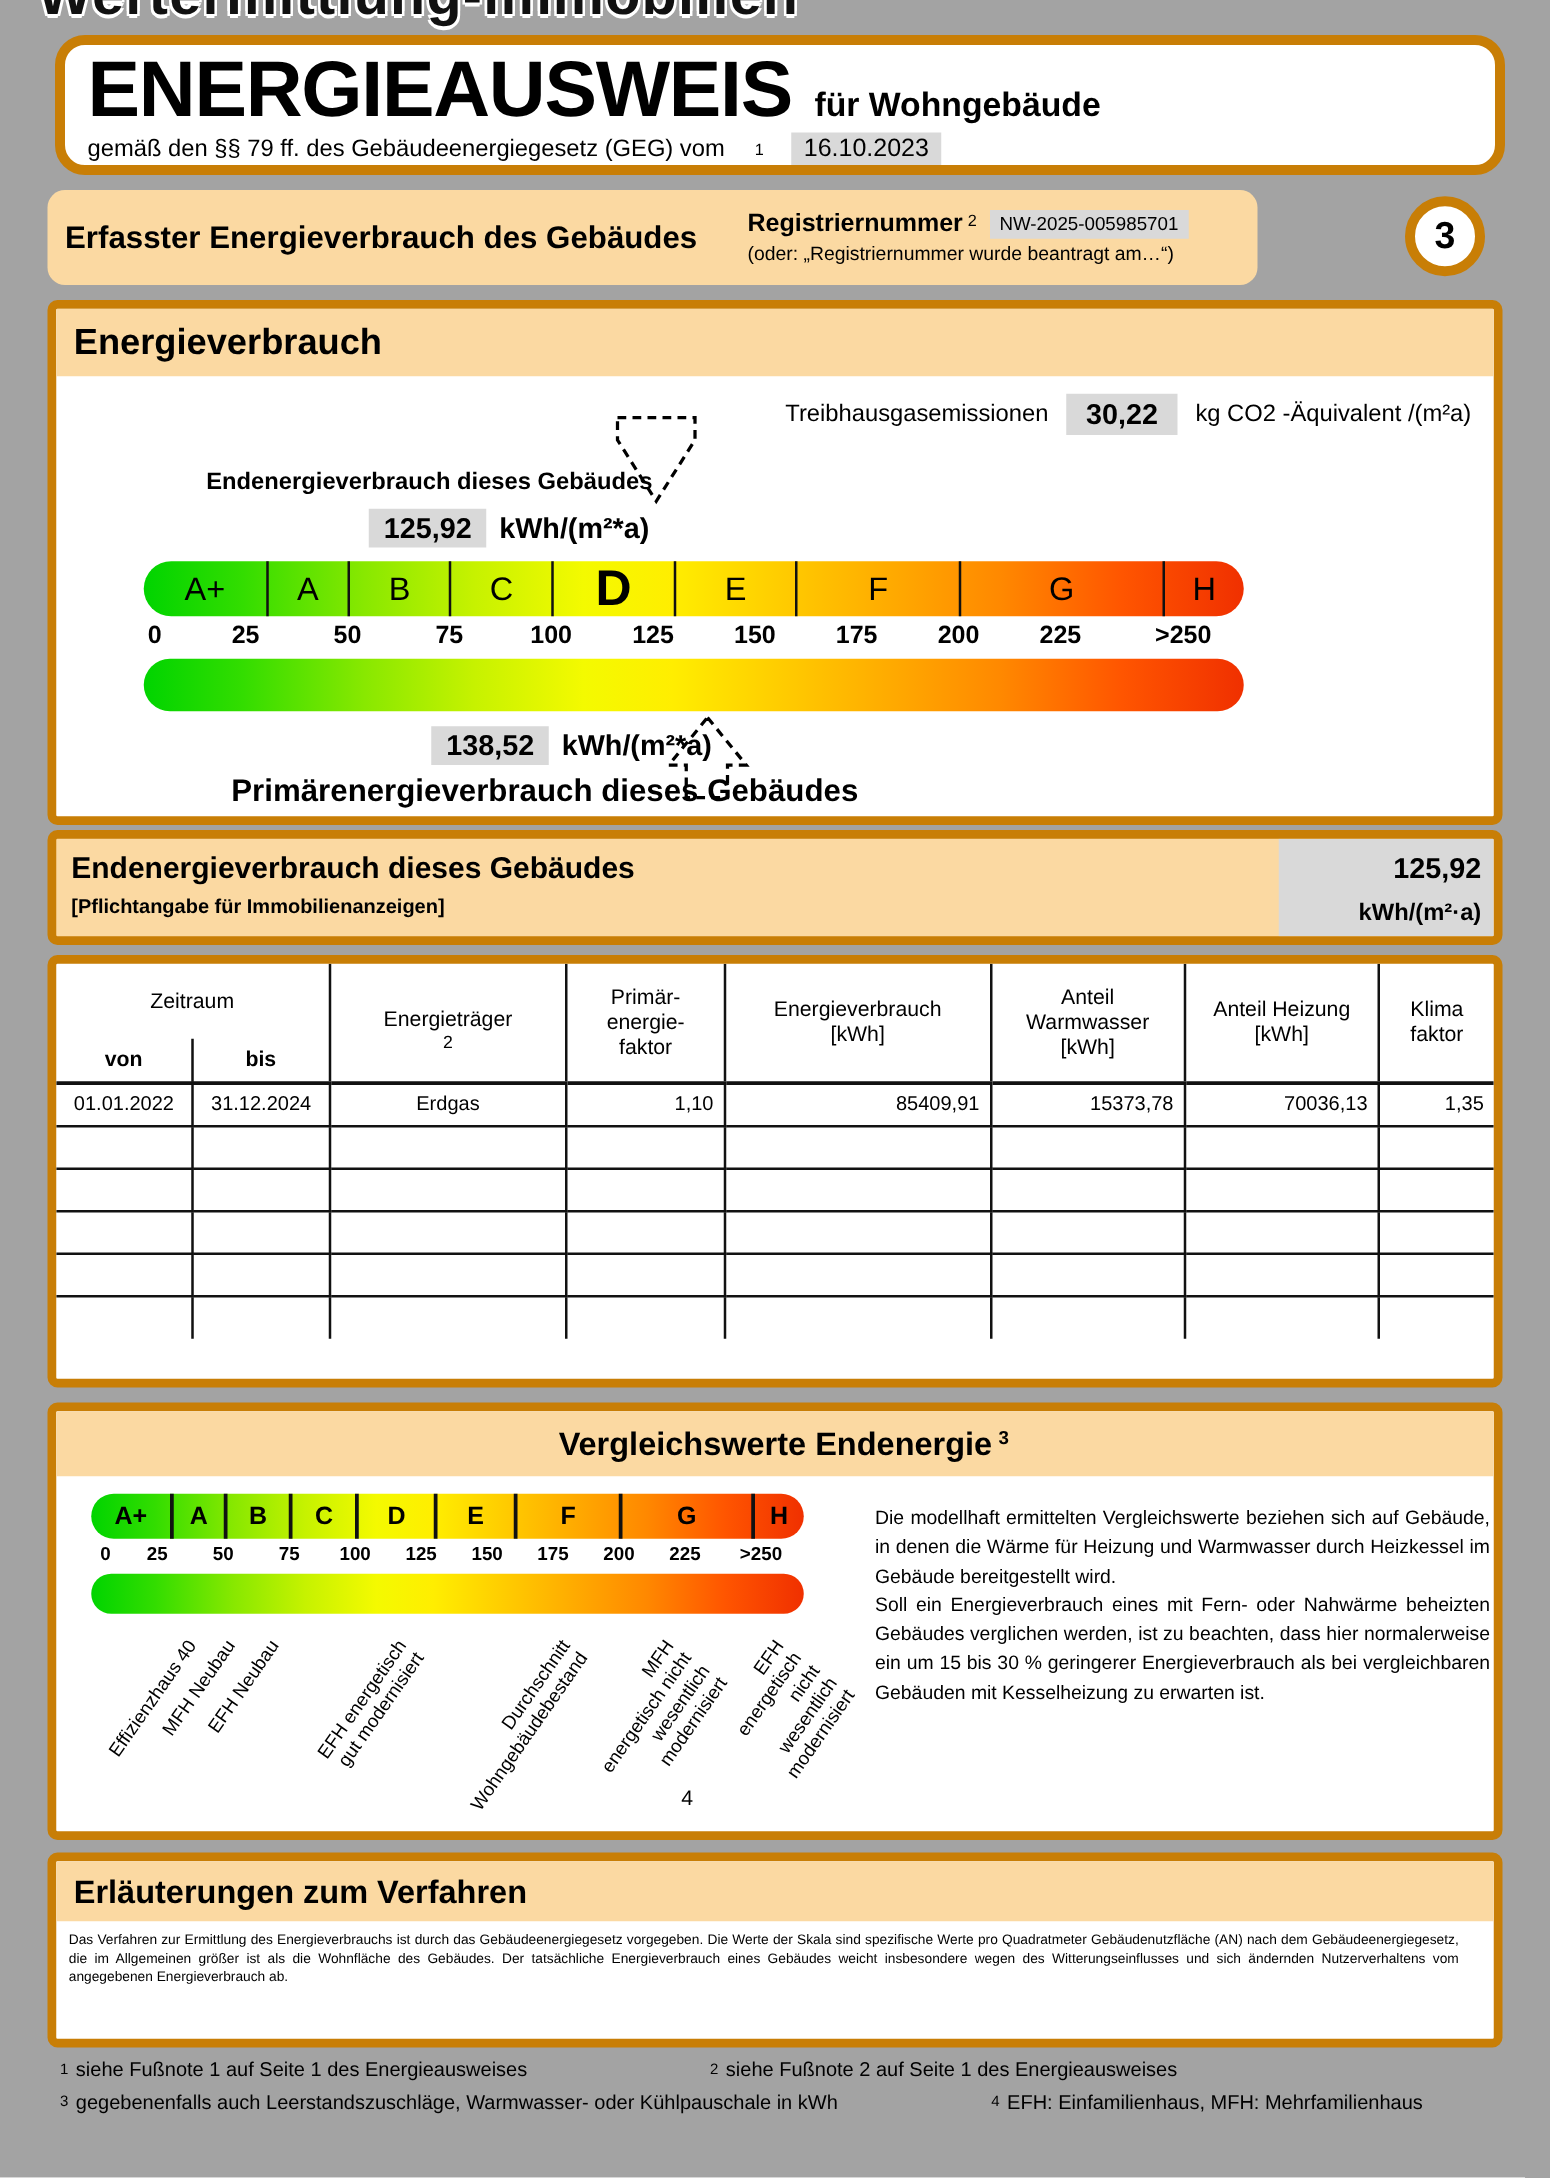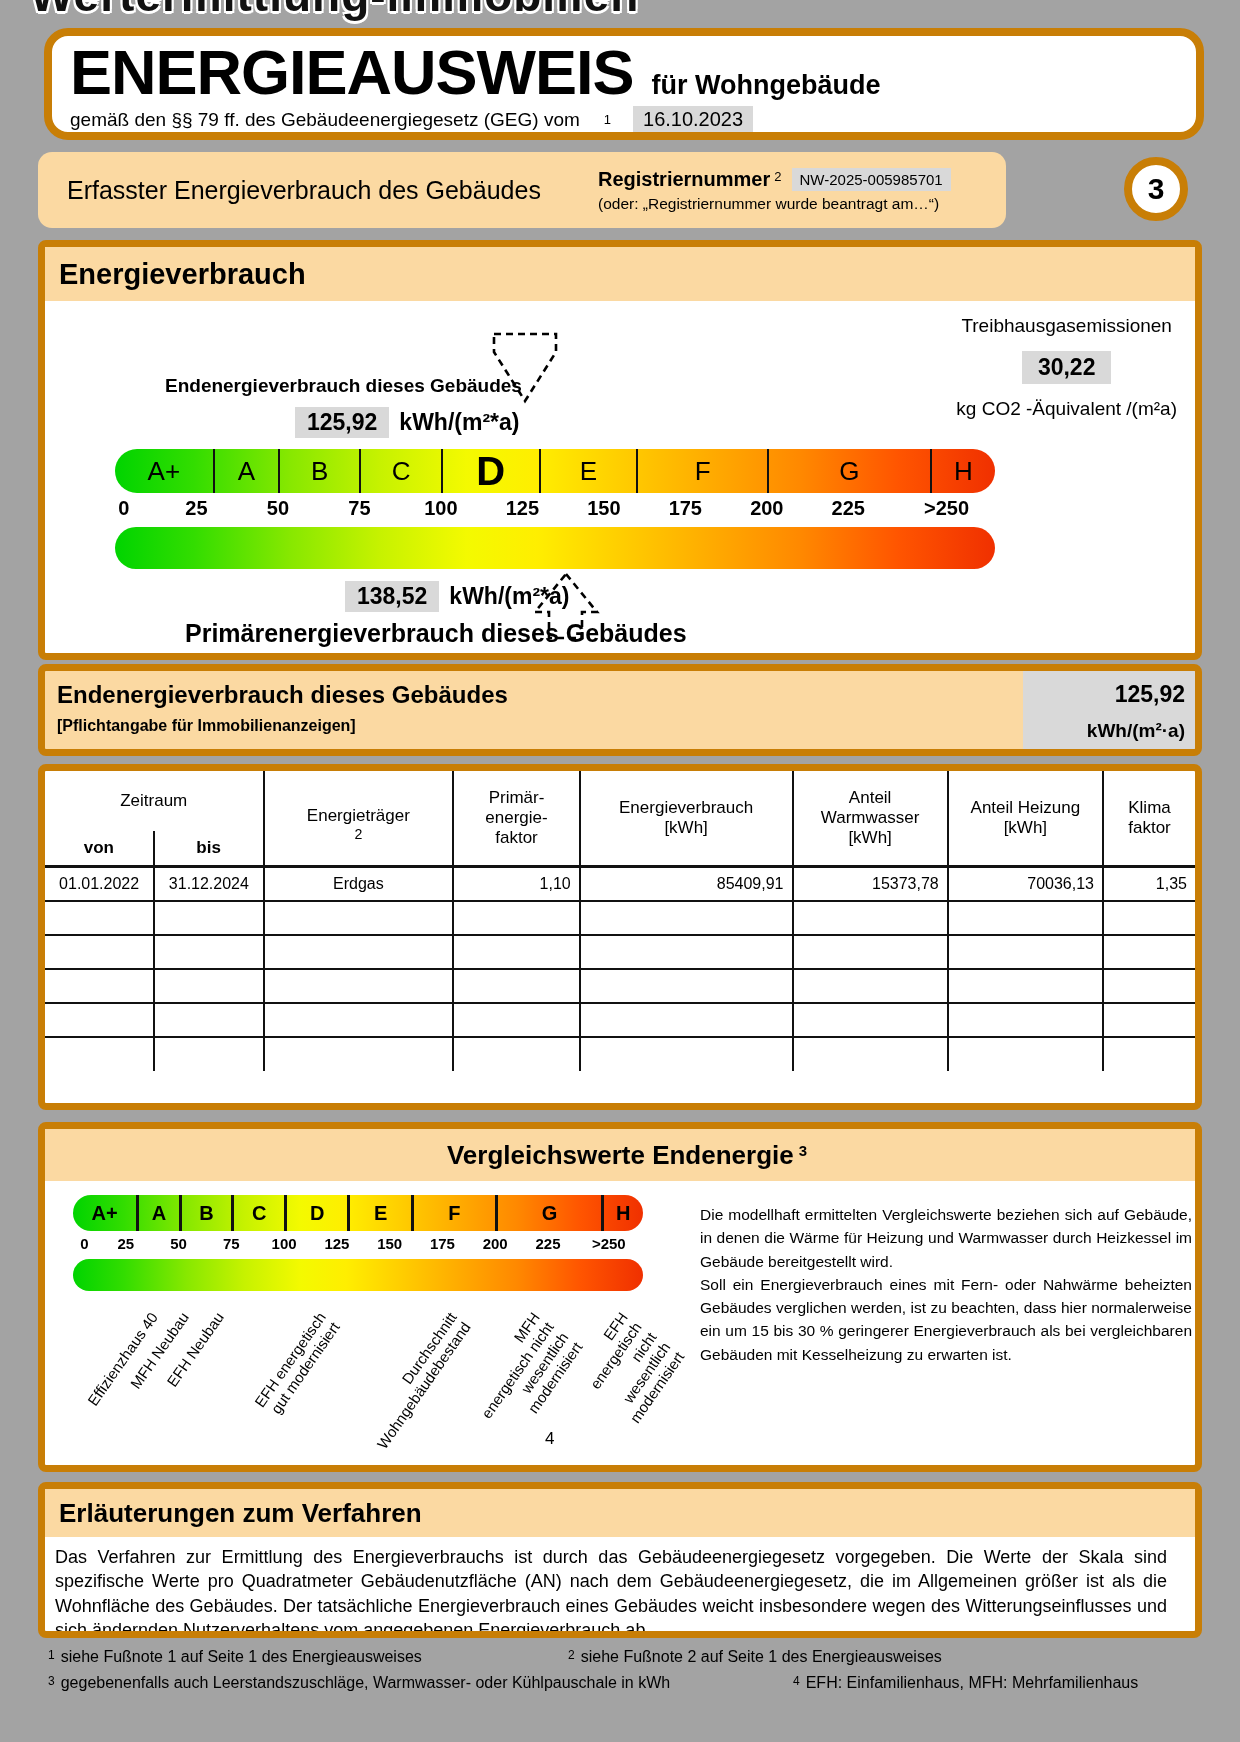--- a/index.html
+++ b/index.html
@@ -19,35 +19,35 @@
   .hdr { left:44px; top:28px; width:1160px; height:112px; border-width:8px; border-radius:24px; padding:4px 18px 0 18px; }
   .title-row { display:flex; align-items:baseline; gap:18px; }
   .main-title { font-size:63px; font-weight:900; letter-spacing:-1px; line-height:1.02; }
   .title-sub { font-size:27px; font-weight:bold; }
   .law-row { display:flex; align-items:center; gap:8px; font-size:19px; margin-top:2px; }
   .law-row sup { font-size:13px; margin-left:16px; }
   .gray-box { background:#d9d9d9; padding:2px 10px; font-size:20px; margin-left:14px; }
 
   
   .section-bar { position:absolute; left:38px; top:152px; width:968px; height:76px; background:#fbd9a2; border-radius:14px; display:flex; align-items:center; }
-  .section-bar-title { font-size:25px; font-weight:normal; padding-left:29px; width:560px; }
+  .section-bar-title { font-size:25px; font-weight:bold; padding-left:14px; width:560px; }
   .reg-block { width:400px; }
   .reg-line1 { display:flex; align-items:center; }
   .reg-label { font-size:20px; font-weight:bold; }
   .reg-line1 sup { font-size:13px; margin:0 10px 6px 4px; }
   .reg-num { background:#d9d9d9; font-size:15px; padding:3px 8px; }
   .reg-line2 { font-size:15.5px; margin-top:4px; }
   .page-circle { position:absolute; left:1124px; top:157px; width:64px; height:64px; border:8px solid #c87e06; border-radius:50%;
     display:flex; align-items:center; justify-content:center; font-size:30px; font-weight:bold; background:#fff; }
 
   
   .energy { left:38px; top:240px; width:1164px; height:420px; }
   .energy .frame-header { height:54px; font-size:29px; }
   .energy-body { position:relative; height:352px; }
-  .ghg-row { position:absolute; top:14px; right:18px; display:flex; align-items:center; gap:14px;flex-direction:column; }
+  .ghg-row { position:absolute; top:14px; right:18px; display:flex; align-items:center; gap:14px; }
   .ghg-label { font-size:19px; }
   .ghg-value { background:#d9d9d9; font-size:23px; font-weight:bold; padding:3px 16px; }
   .ghg-unit { font-size:19px; }
   .end-label { position:absolute; top:74px; left:120px; font-size:19px; font-weight:bold; }
   .end-value-row { position:absolute; top:106px; left:250px; display:flex; align-items:center; gap:10px; }
   .big-val { background:#d9d9d9; font-size:23px; font-weight:bold; padding:2px 12px; }
   .big-unit { font-size:23px; font-weight:bold; }
   .prim-value-row { position:absolute; top:280px; left:300px; display:flex; align-items:center; gap:10px; }
   .prim-label { position:absolute; top:318px; left:140px; font-size:25px; font-weight:bold; }
 
@@ -102,21 +102,21 @@
   .sm-band-bot { position:absolute; top:78px; left:28px; width:570px; height:32px; border-radius:16px; }
   .rot-labels { position:absolute; top:128px; left:28px; width:570px; height:156px; }
   .rot { position:absolute; top:0; font-size:15px; line-height:1.15; white-space:pre-line; text-align:right;
     transform:translateX(-100%) rotate(-55deg); transform-origin:100% 0; }
   .fn4-mark { position:absolute; left:500px; top:248px; font-size:17px; }
   .compare-text { position:absolute; left:655px; top:22px; width:492px; font-size:15.5px; line-height:1.5; text-align:justify; }
 
   
   .explain { left:38px; top:1482px; width:1164px; height:156px; }
   .explain .frame-header { height:48px; font-size:26px; }
-  .explain-text { padding:8px 28px 0 10px; font-size:18px; line-height:1.35; text-align:justify; }
+  .explain-text { padding:8px 28px 0 10px; font-size:11px; line-height:1.35; text-align:justify; }
 
   
   .footnotes { position:absolute; left:48px; top:1648px; width:1150px; font-size:16px; }
   .fn-row { display:flex; margin-bottom:8px; }
   .fn { display:flex; align-items:flex-start; }
   .fn sup { font-size:12px; margin-right:6px; }
   .fn-row1 .fn:first-child { width:520px; }
   .fn-row2 .fn:first-child { width:745px; }
 </style>
 </head>

